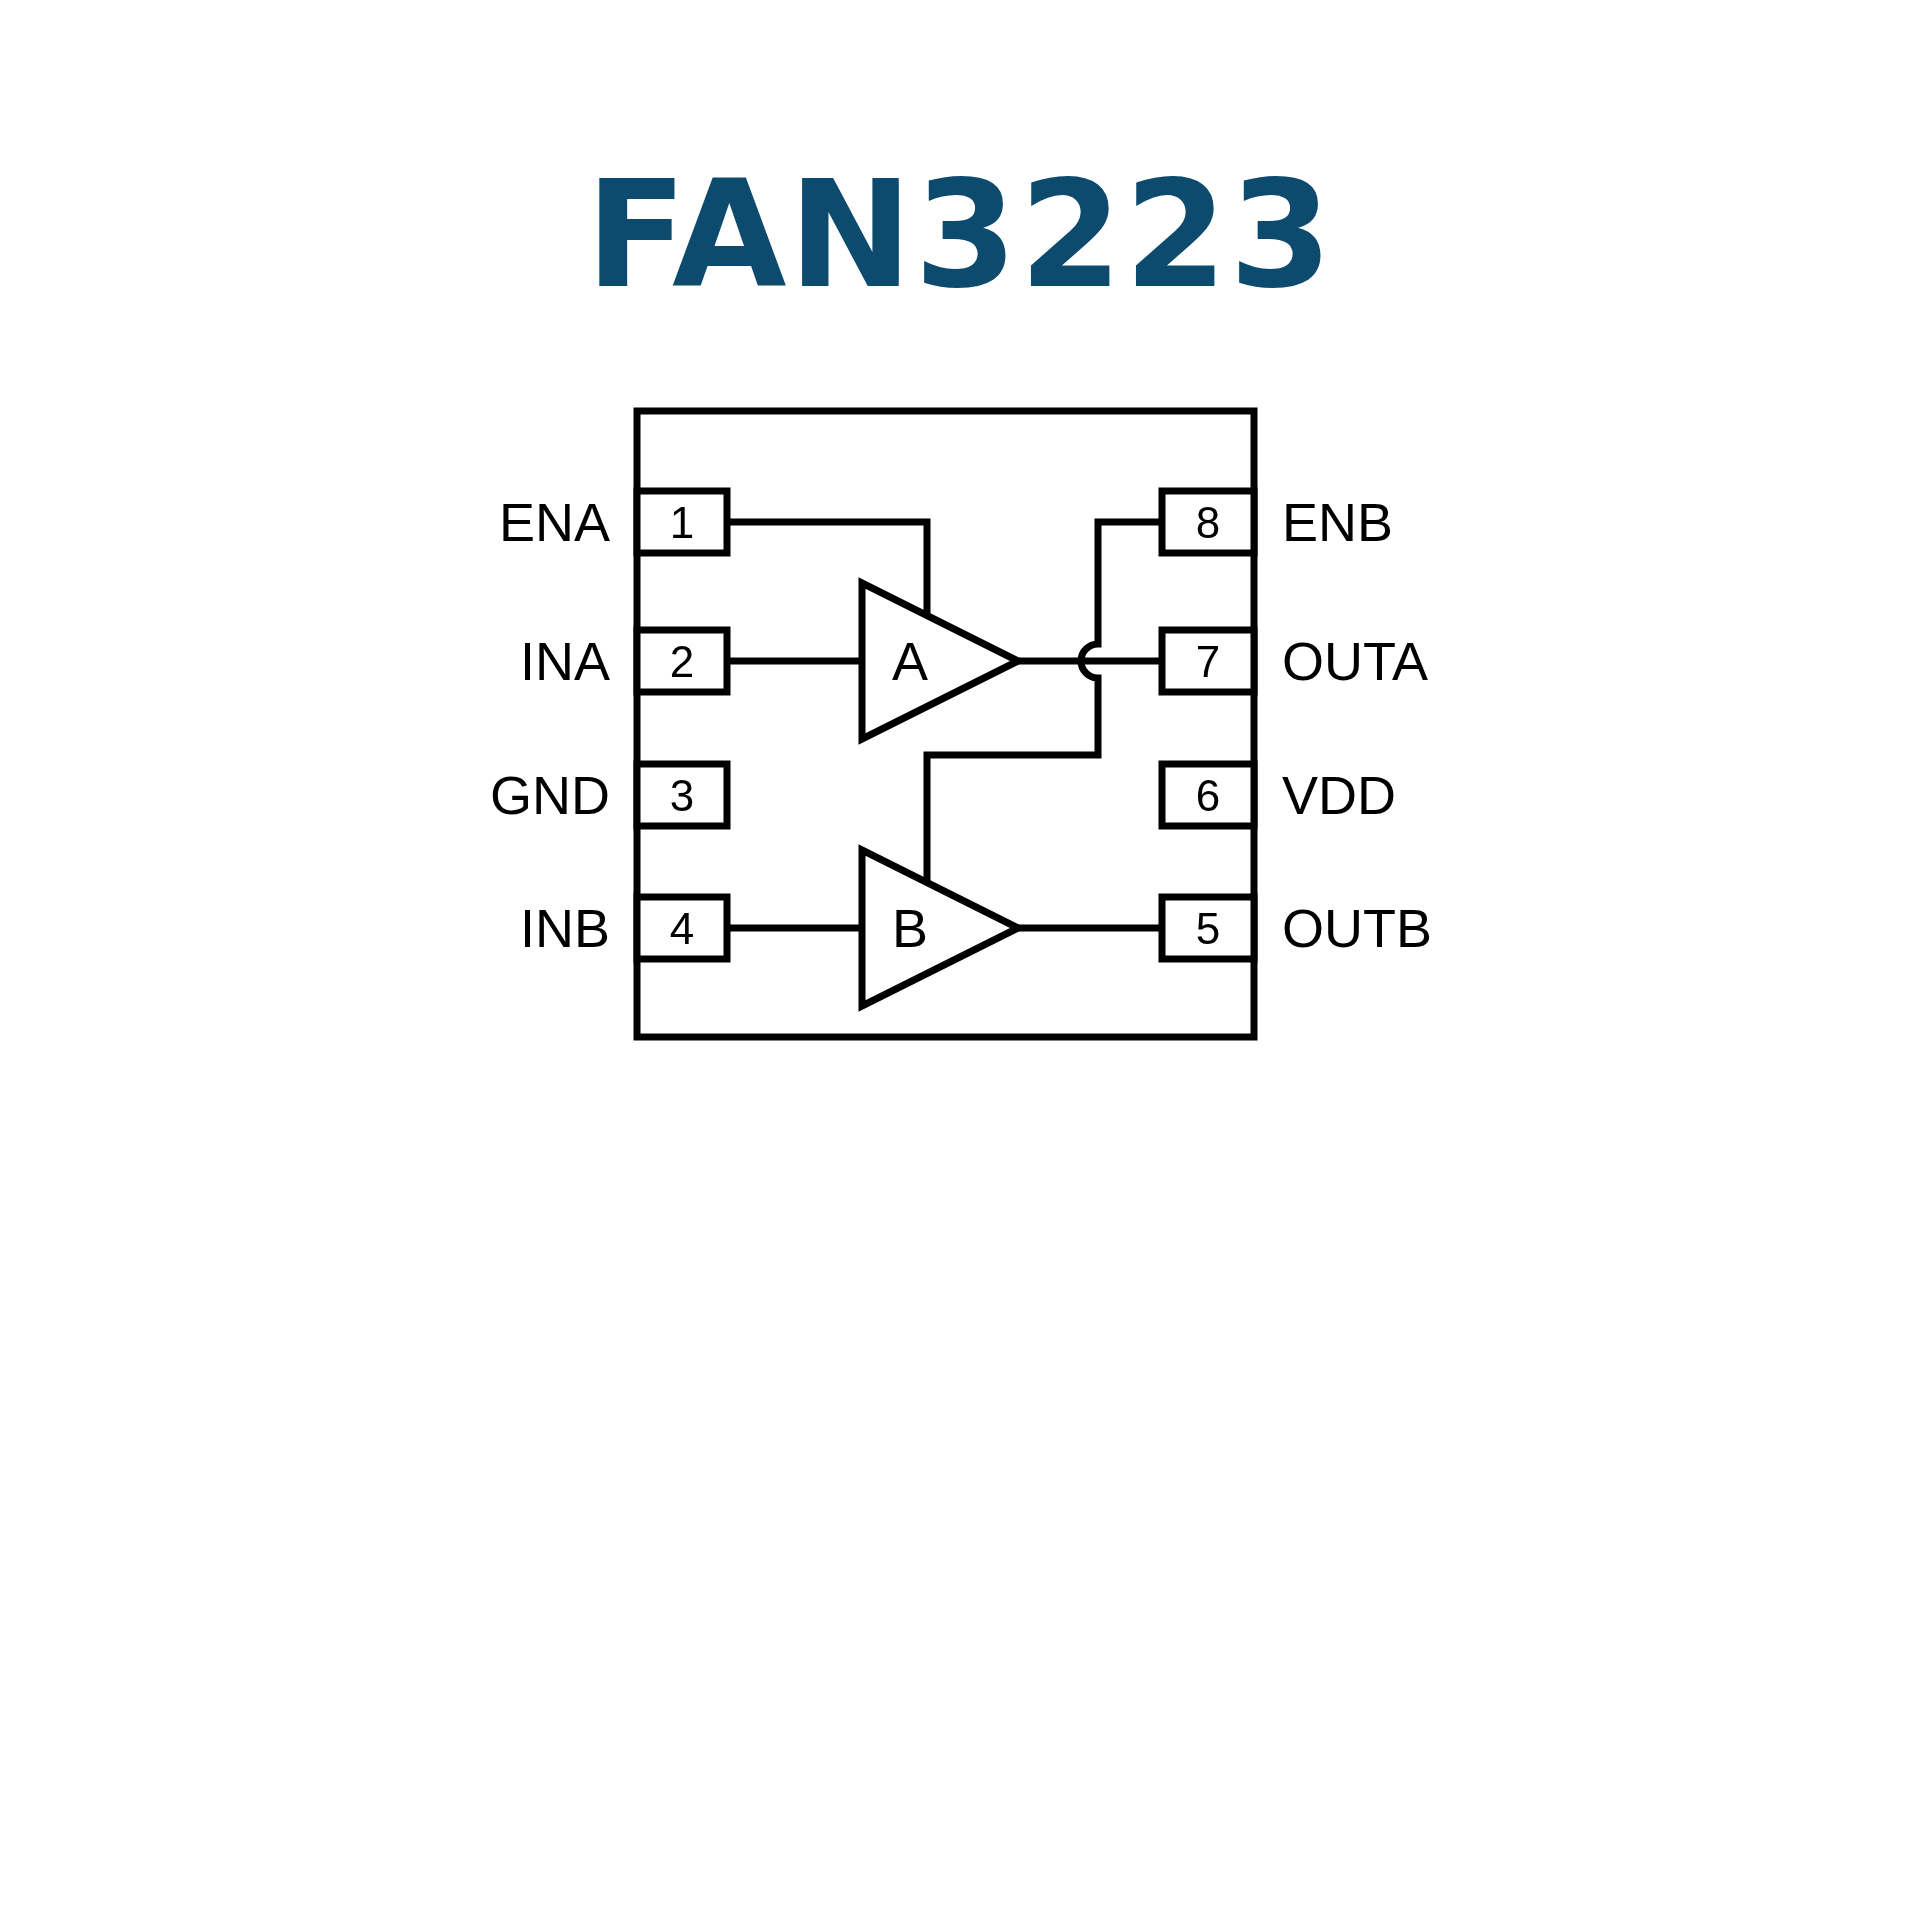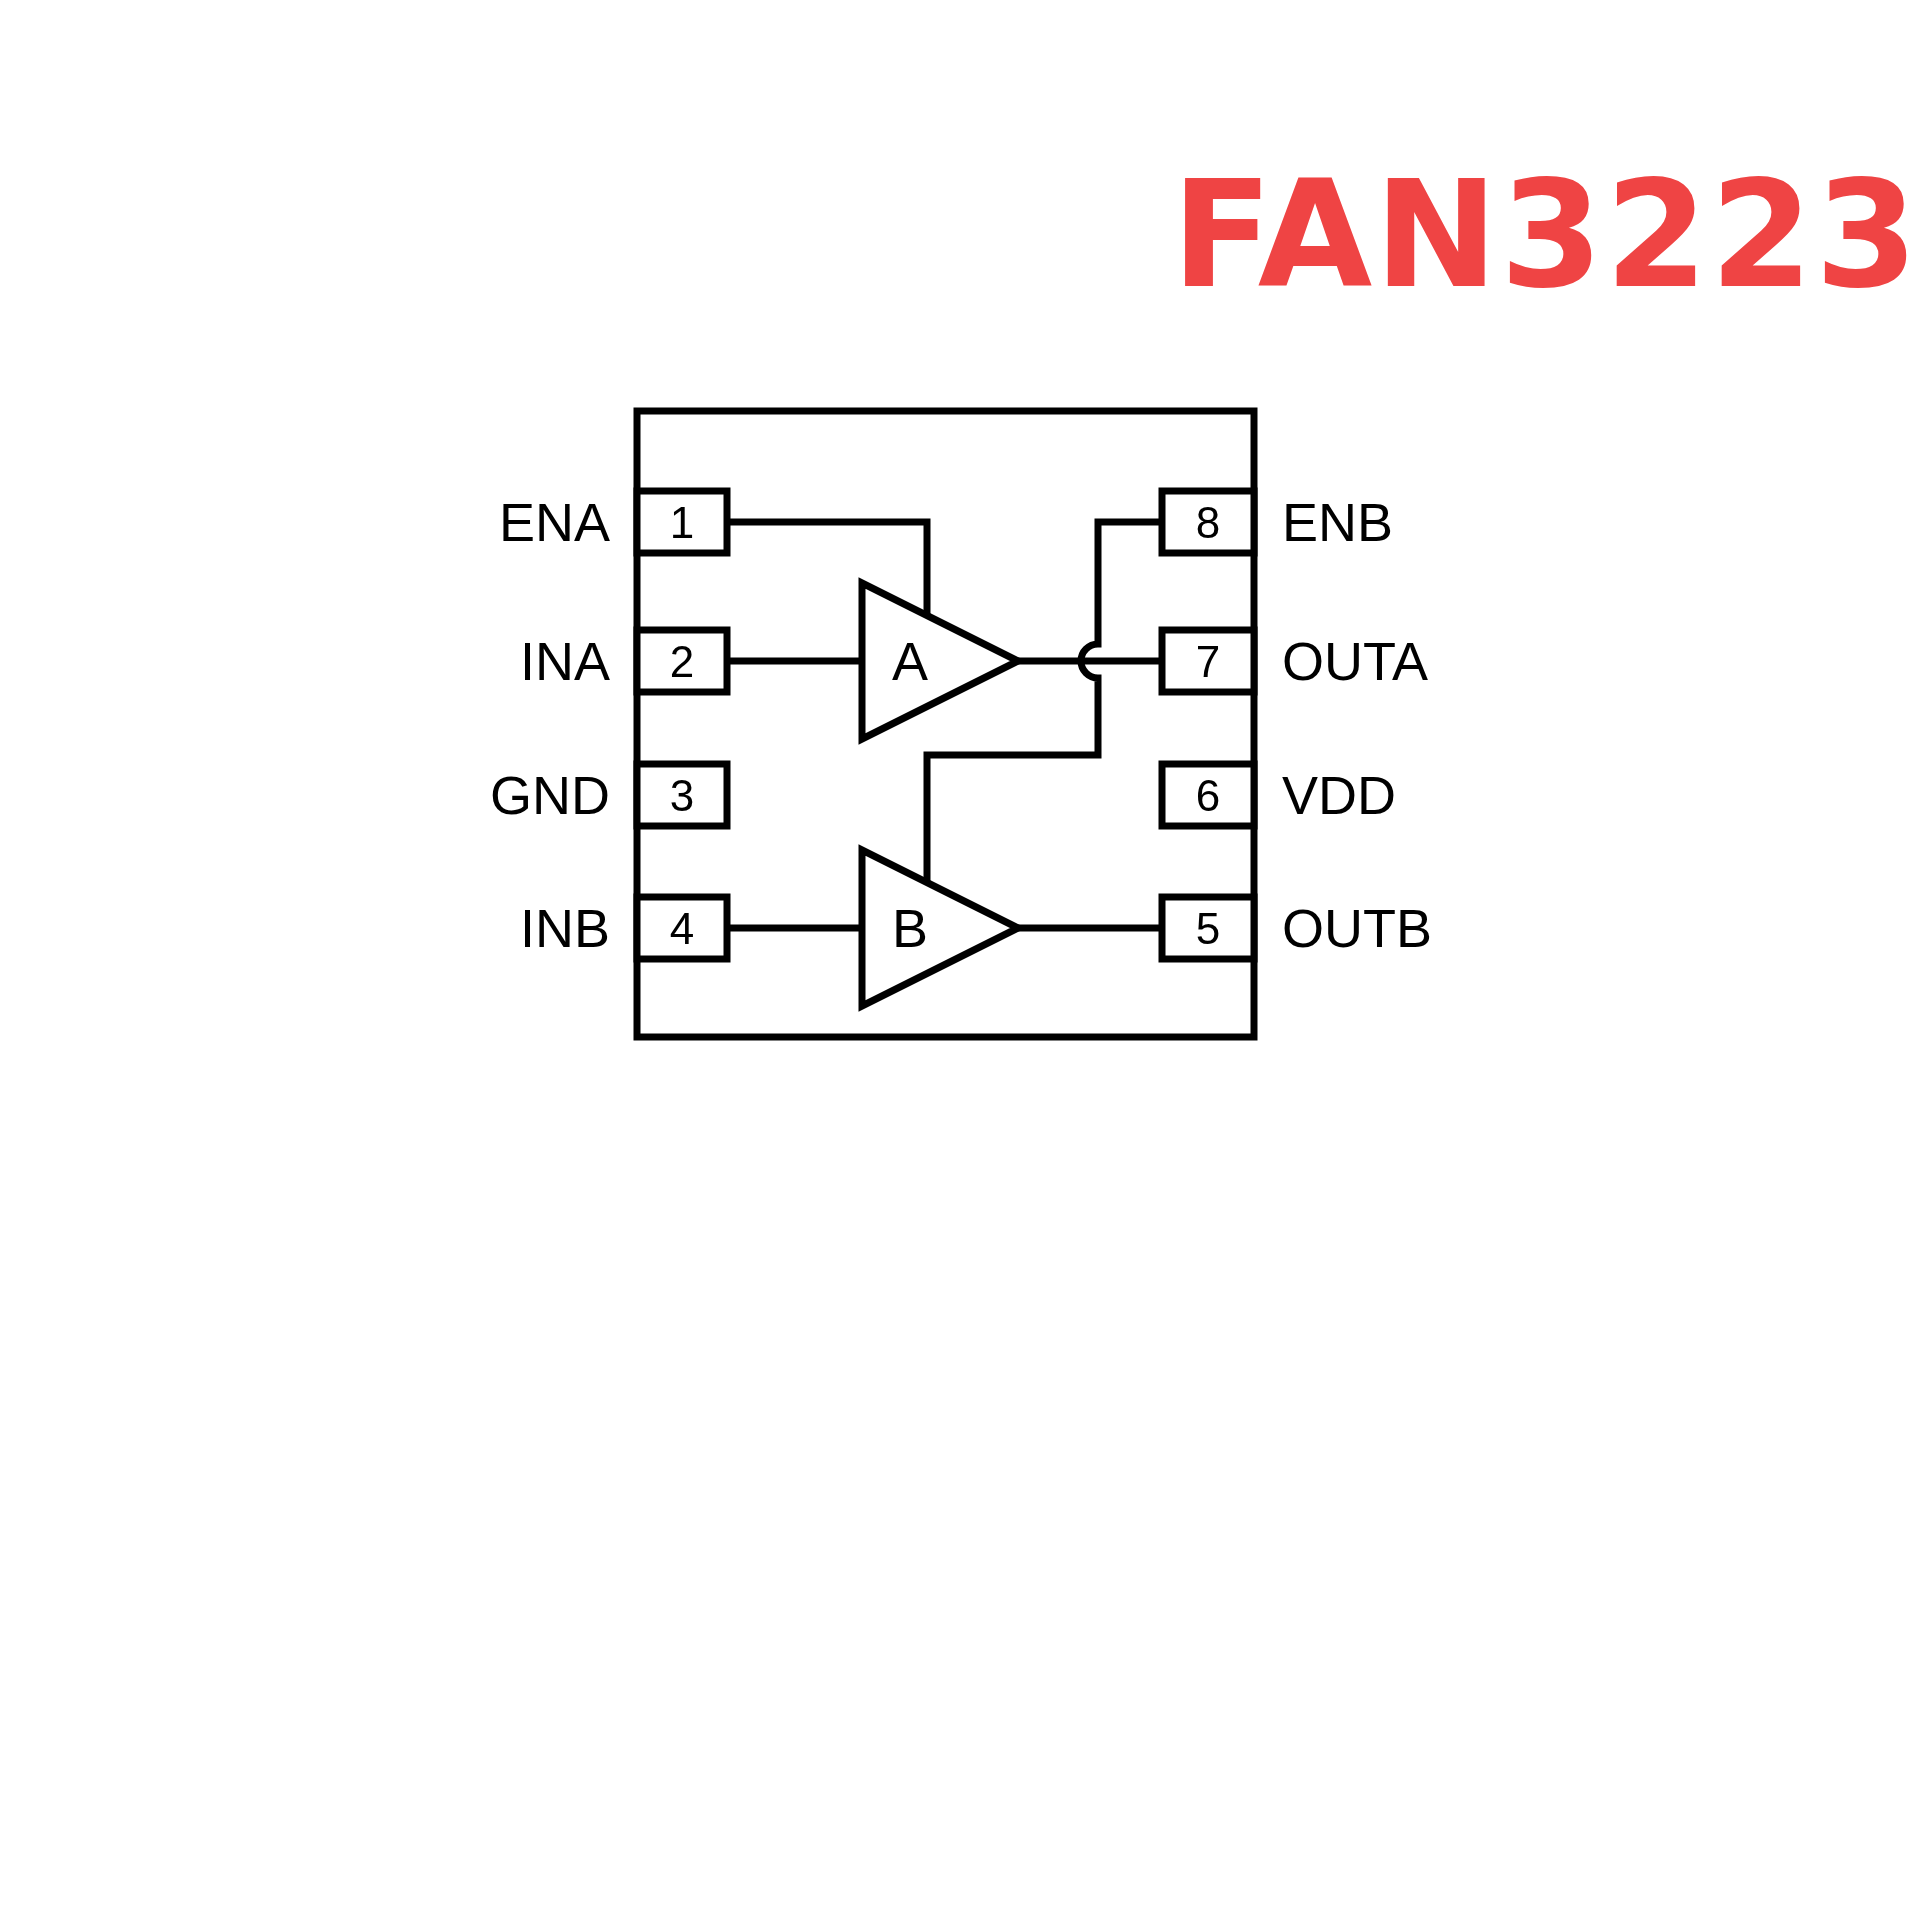--- a/index.html
+++ b/index.html
@@ -1,21 +1,21 @@
 <!DOCTYPE html>
 <html><head>
 <meta charset="utf-8">
 <style>
   html, body { margin: 0; padding: 0; background: #ffffff; }
   body { width: 1920px; height: 1920px; position: relative; overflow: hidden; }
   .title {
     position: absolute; left: 0; top: 150px; width: 1920px;
-    text-align: right;
+    text-align: center;
     font-family: "DejaVu Sans", sans-serif; font-weight: bold;
-    font-size: 148px; line-height: 170px; color: #ef4444; letter-spacing: 2px;
+    font-size: 148px; line-height: 170px; color: #0c4a6e; letter-spacing: 2px;
   }
   svg.diagram { position: absolute; left: 0; top: 0; }
   .pin-label, .pin-num, .amp-label {
     font-family: "Liberation Sans", sans-serif; fill: #000;
   }
   .pin-label { font-size: 54px; }
   .pin-num { font-size: 44px; }
   .amp-label { font-size: 54px; }
   .wire { stroke: #000; stroke-width: 7; fill: none; stroke-linejoin: miter; stroke-linecap: square; }
   .box { stroke: #000; stroke-width: 7; fill: none; }

